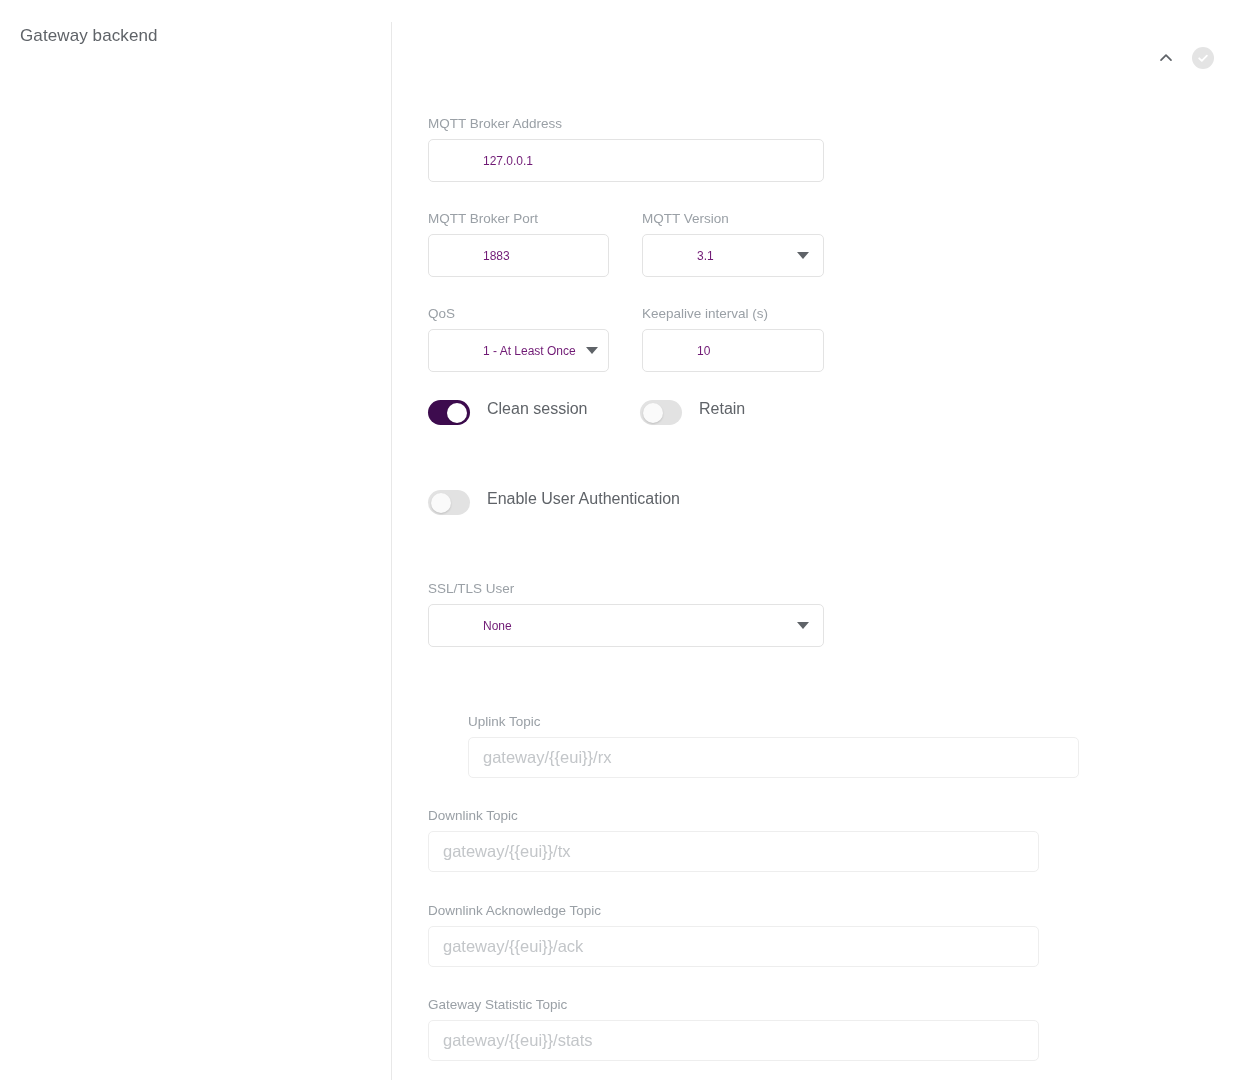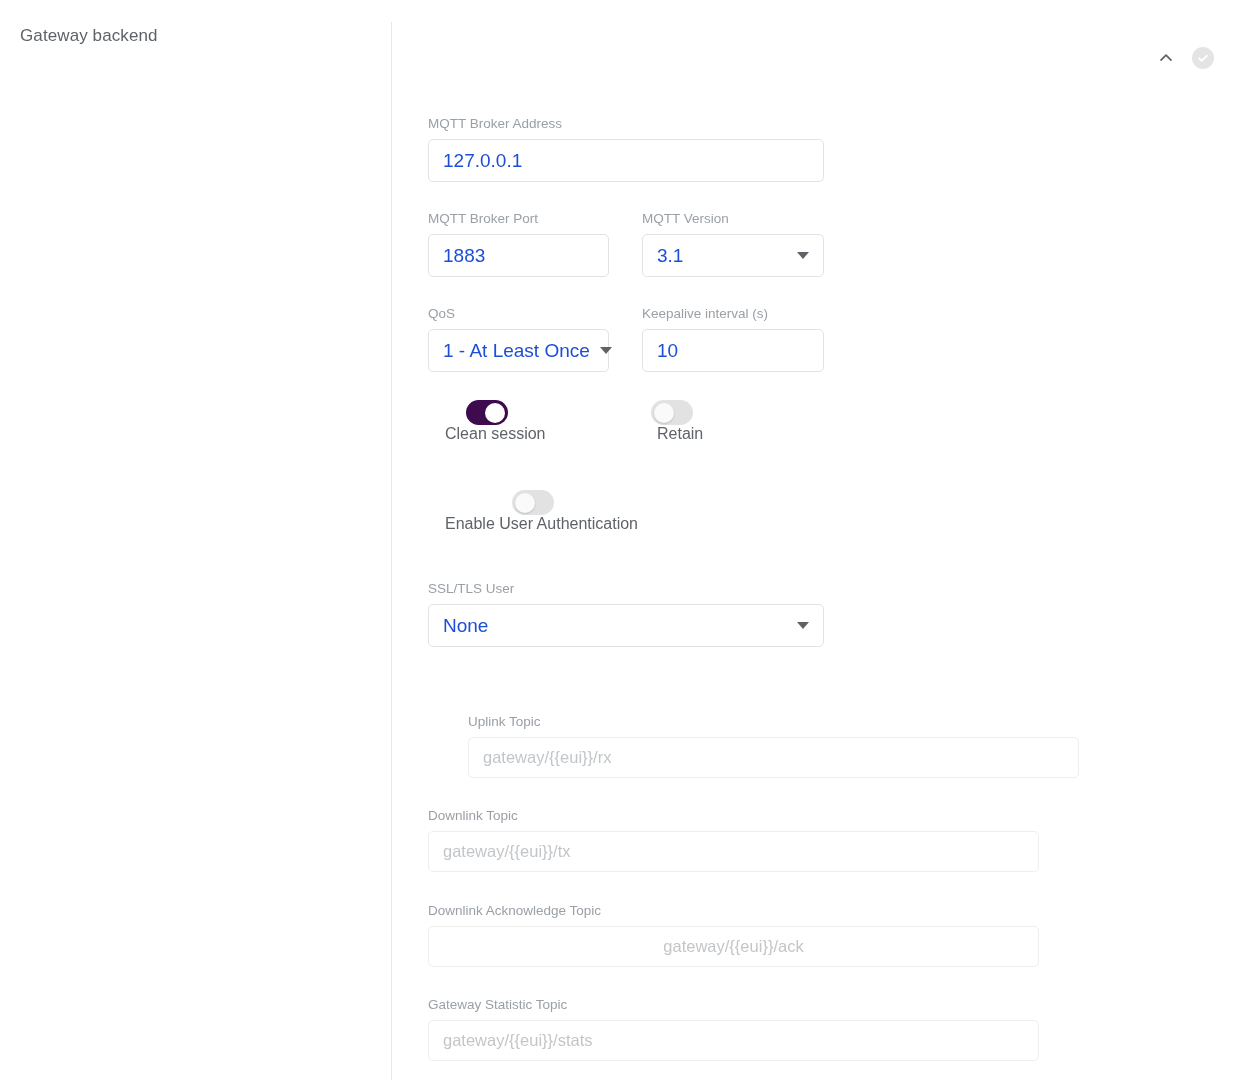--- a/index.html
+++ b/index.html
@@ -132,24 +132,25 @@
     align-items: center;
     padding: 0 14px;
     font-size: 16.5px;
     color: #202124;
     position: relative;
   }
   .fld-box.placeholder-box {
     border-color: #eeeeee;
   }
   .fld-value {
-    font-size: 19px;
-    color: #1d4ed8;
+    font-size: 12px;
+    color: #701a75;
     line-height: 1;
     white-space: nowrap;
+    margin-left: 40px;
   }
   .fld-placeholder {
     font-size: 16.5px;
     color: #c3c6c9;
     line-height: 1;
     white-space: nowrap;
   }
   .select-box {
     justify-content: space-between;
   }
@@ -160,22 +161,21 @@
     border-right: 6px solid transparent;
     border-top: 7px solid #5f6368;
     flex: 0 0 auto;
     margin-left: 10px;
   }
 
   
   .toggle-row {
     position: absolute;
     display: flex;
-    align-items: center;
-    flex-direction: column;
+    align-items: flex-start;
   }
   .toggle {
     width: 42px;
     height: 25px;
     border-radius: 13px;
     position: relative;
     flex: 0 0 auto;
     cursor: pointer;
     background: #e2e2e2;
   }
@@ -308,21 +308,21 @@
 
       <div class="field" style="left:0; top:807px; width:611px;">
         <div class="fld-label">Downlink Topic</div>
         <div class="fld-box placeholder-box" style="height:41px;">
           <span class="fld-placeholder">gateway/{{eui}}/tx</span>
         </div>
       </div>
 
       <div class="field" style="left:0; top:902px; width:611px;">
         <div class="fld-label">Downlink Acknowledge Topic</div>
-        <div class="fld-box placeholder-box" style="height:41px;justify-content:center;">
+        <div class="fld-box placeholder-box" style="height:41px;">
           <span class="fld-placeholder">gateway/{{eui}}/ack</span>
         </div>
       </div>
 
       <div class="field" style="left:0; top:996px; width:611px;">
         <div class="fld-label">Gateway Statistic Topic</div>
         <div class="fld-box placeholder-box" style="height:41px;">
           <span class="fld-placeholder">gateway/{{eui}}/stats</span>
         </div>
       </div>

